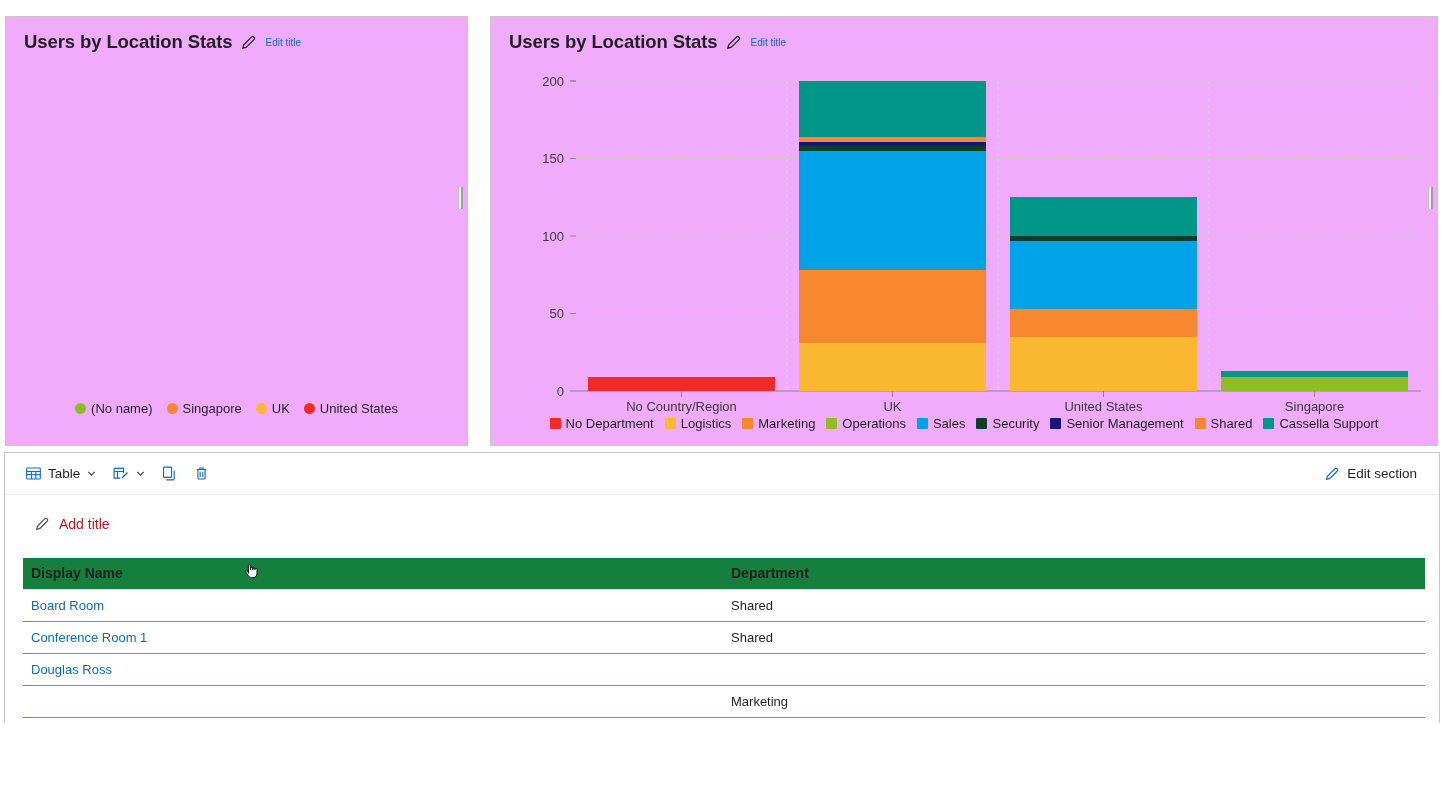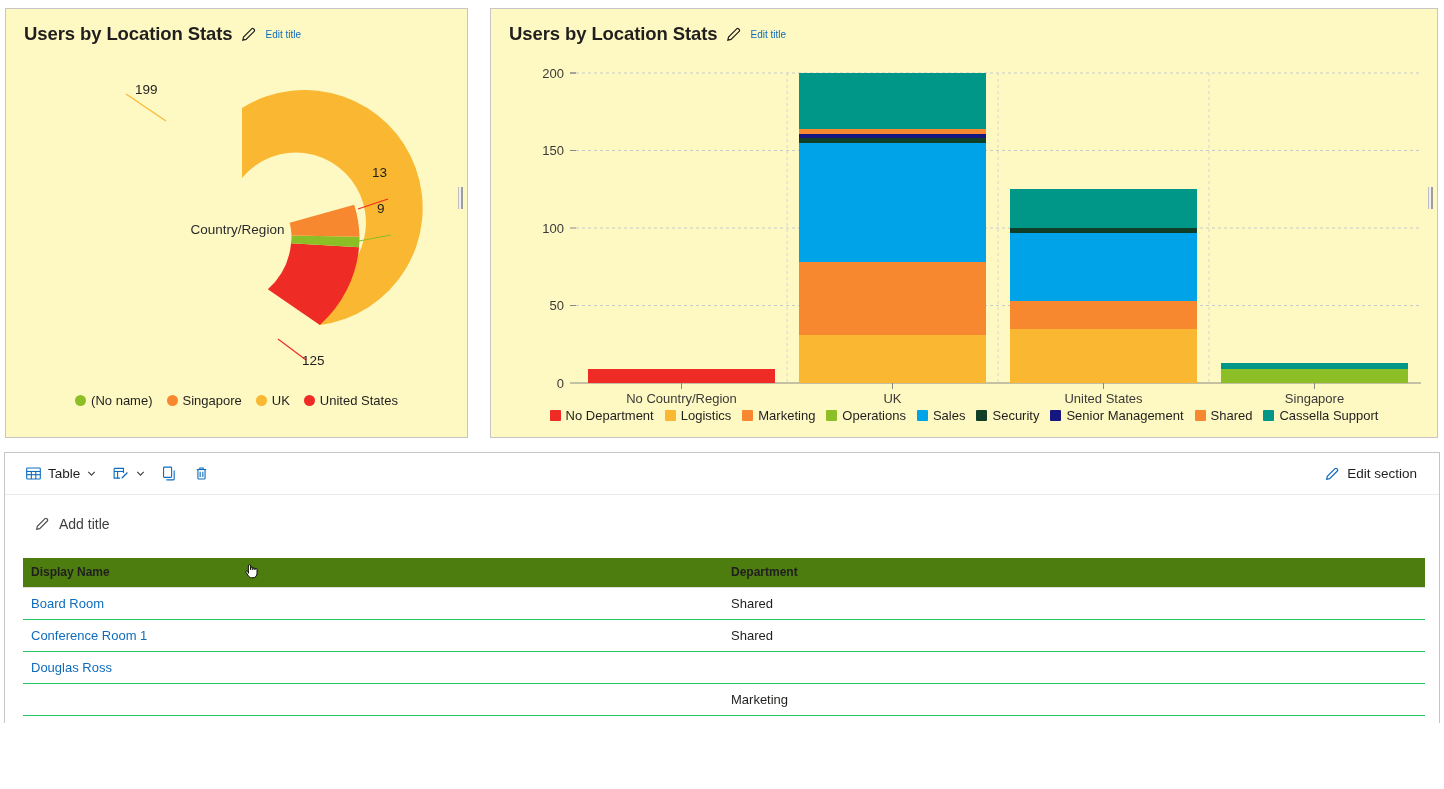--- a/index.html
+++ b/index.html
@@ -11,22 +11,22 @@
     overflow: hidden;
   }
   .page { position: relative; width: 1444px; height: 789px; background: #ffffff; }
 
   
   .charts-row {
     position: absolute; left: 0; top: 0; width: 1444px; height: 440px;
     background: #ffffff;
   }
   .chart-card {
-    position: absolute; top: 8px; height: 430px;
-    background: #fef9c3; border: 1px solid #c8c6c4; text-decoration: underline;
+    position: absolute; top: 16px; height: 430px;
+    background: #f0abfc; border: 1px solid #c8c6c4; text-decoration: underline;
   }
   .card-donut { left: 5px; width: 463px; }
   .card-bar   { left: 490px; width: 948px; }
 
   .card-title-row {
     position: absolute; left: 18px; top: 14px;
     display: flex; align-items: center; gap: 8px;
   }
   .card-title {
     font-size: 18.5px; font-weight: bold; color: #201f1e; letter-spacing: -0.1px;
@@ -88,30 +88,30 @@
   .chev svg { width: 100%; height: 100%; }
   .tb-spacer { flex: 1; }
   .tb-right { display: flex; align-items: center; gap: 7px; cursor: pointer; padding-right: 8px; }
   .tb-right .pencil-icon { color: #0f6cbd; width: 16px; height: 16px; }
 
   .add-title-row {
     position: absolute; left: 29px; top: 63px;
     display: flex; align-items: center; gap: 9px; cursor: pointer;
   }
   .add-title-row .pencil-icon { color: #4a4a4a; width: 16px; height: 16px; }
-  .add-title-text { font-size: 14px; color: #404040; }
+  .add-title-text { font-size: 14px; color: #b91c1c; }
 
   .data-table {
     position: absolute; left: 18px; top: 105px; width: 1402px;
     border-collapse: collapse; table-layout: fixed;
   }
   .data-table th {
-    text-align: left; font-size: 12px; font-weight: bold; color: #201f1e;
+    text-align: left; font-size: 14px; font-weight: bold; color: #201f1e;
     padding: 7px 8px 8px 8px; border-bottom: 1px solid #e1dfdd;
-    background: #4d7c0f;
+    background: #15803d;
   }
   .data-table td {
     font-size: 13px; color: #201f1e; padding: 8px 8px;
     border-bottom: 1px solid #22c55e; height: 30px;
   }
   .data-table td.name a { color: #0f6cbd; text-decoration: none; cursor: pointer; }
   .col-name { width: 700px; }
   .col-dept { width: 702px; }
 
   
@@ -132,44 +132,20 @@
       <div class="card-title-row">
         <span class="card-title">Users by Location Stats</span>
         <span class="pencil-icon">
           <svg viewBox="0 0 24 24" fill="none" stroke="currentColor" stroke-width="1.7">
             <path d="M4 20l1-4.5L16.5 4a1.8 1.8 0 012.6 0l.9.9a1.8 1.8 0 010 2.6L8.5 19 4 20z"></path>
           </svg>
         </span>
         <span class="edit-link">Edit title</span>
       </div>
 
-      <div class="donut-wrap">
-        <svg width="463" height="320" viewBox="0 0 463 320">
-
-          <path d="M 236 44 A 118 118 0 1 1 313.84 261.00 L 285.82 228.50 A 70 70 0 1 0 236 114 Z" fill="#FAB731"></path>
-
-          <path d="M 313.84 261.00 A 118 118 0 0 0 353.06 183.23 L 285.06 179.20 A 70 70 0 0 1 261.79 225.31 Z" fill="#EE2B24"></path>
-
-          <path d="M 353.06 183.23 A 118 118 0 0 0 353.55 172.85 L 285.52 171.60 A 70 70 0 0 1 285.06 179.20 Z" fill="#8CBF26"></path>
-
-          <path d="M 353.55 172.85 A 118 118 0 0 0 348.20 140.82 L 283.72 158.75 A 70 70 0 0 1 285.52 171.60 Z" fill="#F7882F"></path>
-
-          <path d="M 160 57 L 120 30" stroke="#FAB731" stroke-width="1.2" fill="none"></path>
-          <path d="M 352 145 L 382 135" stroke="#EE2B24" stroke-width="1.2" fill="none"></path>
-          <path d="M 353 177 L 385 171" stroke="#8CBF26" stroke-width="1.2" fill="none"></path>
-          <path d="M 272 275 L 300 296" stroke="#EE2B24" stroke-width="1.2" fill="none"></path>
-        </svg>
-
-        <div class="donut-leader" style="left:129px; top:18px;">199</div>
-        <div class="donut-leader" style="left:366px; top:101px;">13</div>
-        <div class="donut-leader" style="left:371px; top:137px;">9</div>
-        <div class="donut-leader" style="left:296px; top:289px;">125</div>
-
-        <div class="donut-center-label">Country/Region</div>
-      </div>
 
       <div class="legend legend-donut">
         <div class="legend-item">
           <span class="legend-swatch-dot" style="background:#8CBF26"></span>
           <span class="legend-label">(No name)</span>
         </div>
         <div class="legend-item">
           <span class="legend-swatch-dot" style="background:#F7882F"></span>
           <span class="legend-label">Singapore</span>
         </div>

